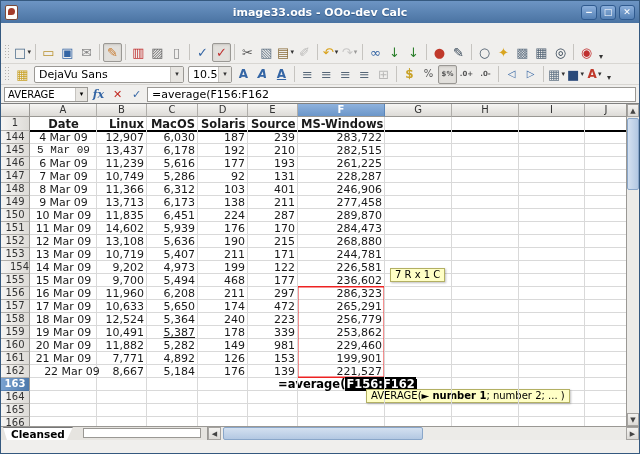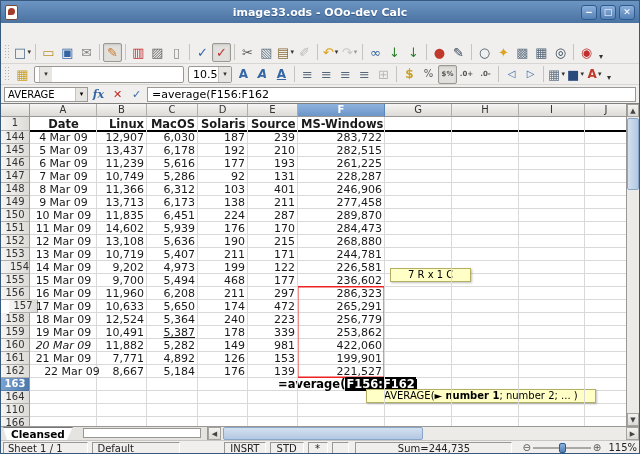--- a/index.html
+++ b/index.html
@@ -62,21 +62,21 @@
   .rowhdr{position:absolute;left:0;width:29px;background:linear-gradient(to right,#f6f5f3,#dddbd7);border-right:1px solid #9a9894;border-bottom:1px solid #b0aeaa;font-size:10px;color:#333;text-align:center;line-height:12px;}
   .rowhdr.selr{background:linear-gradient(to right,#7ba3d1,#4d79ab);color:#fff;font-weight:bold;border-bottom:1px solid #3d639071;}
   .vline{position:absolute;top:13px;bottom:0;width:1px;background:#d9d9d9;}
   .rowlines{position:absolute;left:29px;width:598px;top:27px;bottom:0;background:repeating-linear-gradient(to bottom,transparent 0 12px,#d9d9d9 12px 13px);pointer-events:none;}
   .cell{position:absolute;height:13px;font-size:11px;line-height:13px;color:#1a1a1a;white-space:nowrap;overflow:hidden;padding:0 3px;}
   .cell.num{text-align:right;}
   .cell.ctr{text-align:center;}
   .cell.hdrc{font-weight:bold;font-size:11.5px;height:14px;line-height:14px;}
   .freeze{position:absolute;left:0;top:26px;width:627px;height:2px;background:#000;}
   .rangebox{position:absolute;left:296px;top:182px;width:88px;height:92px;border:1px solid #ee2222;box-shadow:inset 0 0 0 0.5px #ee2222;}
-  .tipbox{position:absolute;background:#ffffc6;border:1px solid #b3b064;font-size:10px;line-height:12px;padding:0 17px;color:#000;white-space:nowrap;box-shadow:1px 1px 2px rgba(0,0,0,.25);}
+  .tipbox{position:absolute;background:#ffffc6;border:1px solid #b3b064;font-size:10px;line-height:12px;padding:0 4px;color:#000;white-space:nowrap;box-shadow:1px 1px 2px rgba(0,0,0,.25);}
   .tip7{left:389px;top:164px;height:14px;}
   .tipavg{left:365px;top:285px;height:14px;}
   .tipavg .barg{font-weight:bold;}
   .editcell{position:absolute;left:277px;top:274px;height:13px;font-size:11.5px;line-height:13px;font-weight:bold;white-space:nowrap;}
   .editcell .ref{background:#000;color:#fff;padding:0 1px;}
   .caret{display:inline-block;width:1px;height:11px;background:#000;vertical-align:-2px;}
 
   
   .vscroll{position:absolute;right:0;top:103px;width:13px;height:322px;background:#ecebe8;border-left:1px solid #9a9894;}
   .sbtn{position:absolute;left:0;width:12px;height:13px;background:linear-gradient(#f4f3f1,#dcdad6);border:1px solid #a5a3a0;font-size:7px;color:#444;text-align:center;line-height:12px;}
@@ -227,20 +227,21 @@
       </span>
     <span class="overflow">▾</span>
   </div>
 
   <div class="toolbar tb2">
     <span class="grip"></span>
     <span class="tbtn">
         <span class="glyph" style="color:#c9a227">▦</span>
       </span>
     <span class="combo font">
+      <span class="cval">DejaVu Sans</span>
       <span class="cdd">▾</span>
     </span>
     <span class="combo size">
       <span class="cval">10.5</span>
       <span class="cdd">▾</span>
     </span>
     <span id="fmt-icons" style="display:flex;align-items:center;">
         <span class="tbtn">
           <span class="glyph b" style="color: rgb(52, 101, 164);">A</span>
         </span>
@@ -353,21 +354,21 @@
       <div class="cell hdrc num" style="left: 247px; width: 50px; top: 13px;">Source</div>
       <div class="cell hdrc num" style="left: 297px; width: 87px; top: 13px;">MS-Windows</div>
       <div class="rowhdr" style="top: 27px; height: 13px;">144</div>
       <div class="cell ctr" style="left: 29px; width: 67px; top: 27px;">4 Mar 09</div>
       <div class="cell num" style="left: 96px; width: 50px; top: 27px;">12,907</div>
       <div class="cell num" style="left: 146px; width: 51px; top: 27px;">6,030</div>
       <div class="cell num" style="left: 197px; width: 50px; top: 27px;">187</div>
       <div class="cell num" style="left: 247px; width: 50px; top: 27px;">239</div>
       <div class="cell num" style="left: 297px; width: 87px; top: 27px;">283,722</div>
       <div class="rowhdr" style="top: 40px; height: 13px;">145</div>
-      <div class="cell ctr" style="left: 29px; width: 67px; top: 40px;">5 Mar 09</div>
+      <div class="cell ctr" style="left: 29px; width: 67px; top: 40px; font-family: Liberation Mono, monospace;">5 Mar 09</div>
       <div class="cell num" style="left: 96px; width: 50px; top: 40px;">13,437</div>
       <div class="cell num" style="left: 146px; width: 51px; top: 40px;">6,178</div>
       <div class="cell num" style="left: 197px; width: 50px; top: 40px;">192</div>
       <div class="cell num" style="left: 247px; width: 50px; top: 40px;">210</div>
       <div class="cell num" style="left: 297px; width: 87px; top: 40px;">282,515</div>
       <div class="rowhdr" style="top: 53px; height: 13px;">146</div>
       <div class="cell ctr" style="left: 29px; width: 67px; top: 53px;">6 Mar 09</div>
       <div class="cell num" style="left: 96px; width: 50px; top: 53px;">11,239</div>
       <div class="cell num" style="left: 146px; width: 51px; top: 53px;">5,616</div>
       <div class="cell num" style="left: 197px; width: 50px; top: 53px;">177</div>
@@ -436,21 +437,21 @@
       <div class="cell num" style="left: 197px; width: 50px; top: 170px;">468</div>
       <div class="cell num" style="left: 247px; width: 50px; top: 170px;">177</div>
       <div class="cell num" style="left: 297px; width: 87px; top: 170px;">236,602</div>
       <div class="rowhdr" style="top: 183px; height: 13px;">156</div>
       <div class="cell ctr" style="left: 29px; width: 67px; top: 183px;">16 Mar 09</div>
       <div class="cell num" style="left: 96px; width: 50px; top: 183px;">11,960</div>
       <div class="cell num" style="left: 146px; width: 51px; top: 183px;">6,208</div>
       <div class="cell num" style="left: 197px; width: 50px; top: 183px;">211</div>
       <div class="cell num" style="left: 247px; width: 50px; top: 183px;">297</div>
       <div class="cell num" style="left: 297px; width: 87px; top: 183px;">286,323</div>
-      <div class="rowhdr" style="top: 196px; height: 13px; margin-left: 8px;">157</div>
+      <div class="rowhdr" style="top: 196px; height: 13px;">157</div>
       <div class="cell ctr" style="left: 29px; width: 67px; top: 196px;">17 Mar 09</div>
       <div class="cell num" style="left: 96px; width: 50px; top: 196px;">10,633</div>
       <div class="cell num" style="left: 146px; width: 51px; top: 196px;">5,650</div>
       <div class="cell num" style="left: 197px; width: 50px; top: 196px;">174</div>
       <div class="cell num" style="left: 247px; width: 50px; top: 196px;">472</div>
       <div class="cell num" style="left: 297px; width: 87px; top: 196px;">265,291</div>
       <div class="rowhdr" style="top: 209px; height: 13px;">158</div>
       <div class="cell ctr" style="left: 29px; width: 67px; top: 209px;">18 Mar 09</div>
       <div class="cell num" style="left: 96px; width: 50px; top: 209px;">12,524</div>
       <div class="cell num" style="left: 146px; width: 51px; top: 209px;">5,364</div>
@@ -458,43 +459,43 @@
       <div class="cell num" style="left: 247px; width: 50px; top: 209px;">223</div>
       <div class="cell num" style="left: 297px; width: 87px; top: 209px;">256,779</div>
       <div class="rowhdr" style="top: 222px; height: 13px;">159</div>
       <div class="cell ctr" style="left: 29px; width: 67px; top: 222px;">19 Mar 09</div>
       <div class="cell num" style="left: 96px; width: 50px; top: 222px;">10,491</div>
       <div class="cell num" style="left: 146px; width: 51px; top: 222px; text-decoration: underline;">5,387</div>
       <div class="cell num" style="left: 197px; width: 50px; top: 222px;">178</div>
       <div class="cell num" style="left: 247px; width: 50px; top: 222px;">339</div>
       <div class="cell num" style="left: 297px; width: 87px; top: 222px;">253,862</div>
       <div class="rowhdr" style="top: 235px; height: 13px;">160</div>
-      <div class="cell ctr" style="left: 29px; width: 67px; top: 235px; font-style: italic;">20 Mar 09</div>
+      <div class="cell ctr" style="left: 29px; width: 67px; top: 235px;">20 Mar 09</div>
       <div class="cell num" style="left: 96px; width: 50px; top: 235px;">11,882</div>
       <div class="cell num" style="left: 146px; width: 51px; top: 235px;">5,282</div>
       <div class="cell num" style="left: 197px; width: 50px; top: 235px;">149</div>
       <div class="cell num" style="left: 247px; width: 50px; top: 235px;">981</div>
-      <div class="cell num" style="left: 297px; width: 87px; top: 235px;">422,060</div>
+      <div class="cell num" style="left: 297px; width: 87px; top: 235px;">229,460</div>
       <div class="rowhdr" style="top: 248px; height: 13px;">161</div>
       <div class="cell ctr" style="left: 29px; width: 67px; top: 248px;">21 Mar 09</div>
       <div class="cell num" style="left: 96px; width: 50px; top: 248px;">7,771</div>
       <div class="cell num" style="left: 146px; width: 51px; top: 248px;">4,892</div>
       <div class="cell num" style="left: 197px; width: 50px; top: 248px;">126</div>
       <div class="cell num" style="left: 247px; width: 50px; top: 248px;">153</div>
       <div class="cell num" style="left: 297px; width: 87px; top: 248px;">199,901</div>
       <div class="rowhdr" style="top: 261px; height: 13px;">162</div>
       <div class="cell ctr" style="left: 29px; width: 84px; top: 261px;">22 Mar 09</div>
       <div class="cell num" style="left: 96px; width: 50px; top: 261px;">8,667</div>
       <div class="cell num" style="left: 146px; width: 51px; top: 261px;">5,184</div>
       <div class="cell num" style="left: 197px; width: 50px; top: 261px;">176</div>
       <div class="cell num" style="left: 247px; width: 50px; top: 261px;">139</div>
       <div class="cell num" style="left: 297px; width: 87px; top: 261px;">221,527</div>
       <div class="rowhdr selr" style="top: 274px; height: 13px;">163</div>
       <div class="rowhdr" style="top: 287px; height: 13px;">164</div>
-      <div class="rowhdr" style="top: 300px; height: 13px;">110</div>
+      <div class="rowhdr" style="top: 300px; height: 13px;">165</div>
       <div class="rowhdr" style="top: 313px; height: 13px;">166</div>
     </div>
 
   <div class="vscroll">
     <div class="sbtn up">▲</div>
     <div class="vthumb"></div>
     <div class="sbtn dn">▼</div>
   </div>
 
   <div class="tabbar">
@@ -503,31 +504,14 @@
     <span class="tspacer"></span>
     <span class="hscroll">
       <span class="harrow">◀</span>
       <span class="htrack">
           <span class="hthumb"></span>
         </span>
       <span class="harrow">▶</span>
     </span>
   </div>
 
-  <div class="statusbar">
-    <span class="sfield f-sheet">Sheet 1 / 1</span>
-    <span class="sfield f-style">Default</span>
-    <span class="sfield f-insrt">INSRT</span>
-    <span class="sfield f-std">STD</span>
-    <span class="sfield f-mod">*</span>
-    <span class="sfield f-blank"></span>
-    <span class="sfield f-sum">Sum=244,735</span>
-    <span class="zoomslider">
-      <span class="zglyph">⊖</span>
-      <span class="ztrack">
-          <span class="zthumb"></span>
-        </span>
-      <span class="zglyph">⊕</span>
-    </span>
-    <span class="f-zoom">115%</span>
-  </div>
 
 </div>
 
 </body></html>

